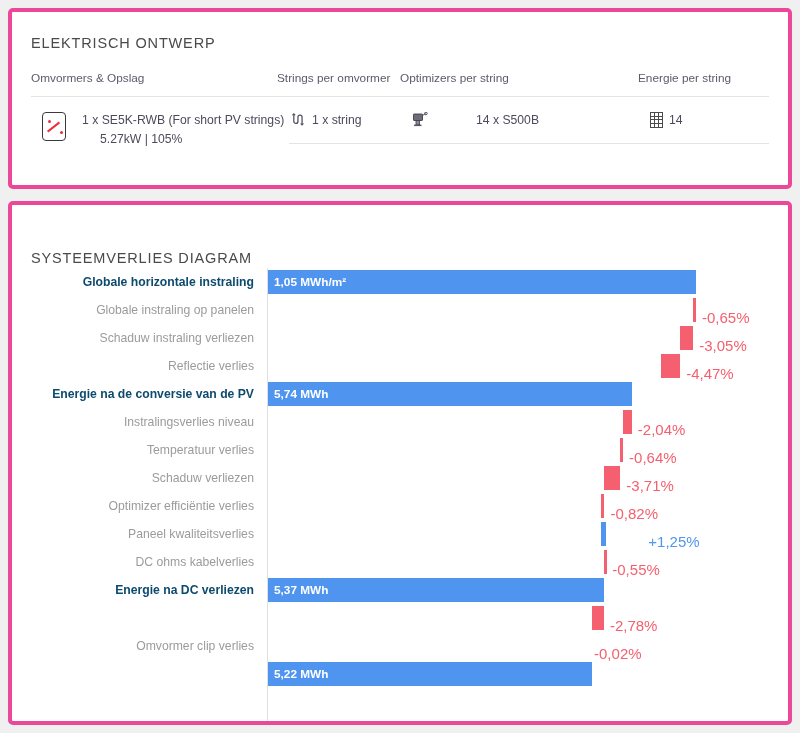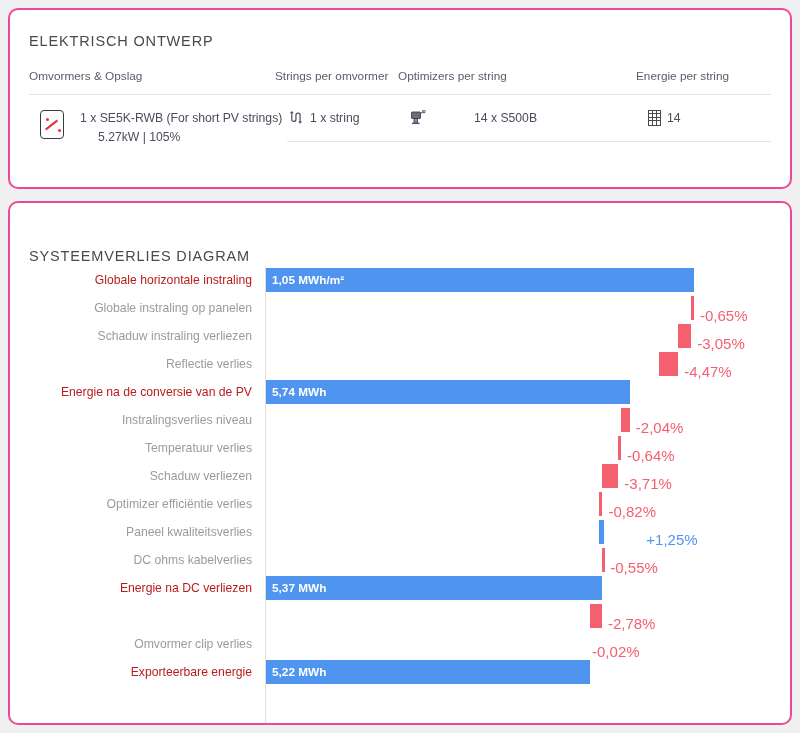--- a/index.html
+++ b/index.html
@@ -7,22 +7,22 @@
     margin: 0; padding: 0;
     background: #f0f0f0;
     width: 800px; height: 733px;
     font-family: "Liberation Sans", sans-serif;
     -webkit-font-smoothing: antialiased;
   }
   .page { width: 800px; height: 733px; position: relative; padding: 8px; }
 
   .card {
     background: #ffffff;
-    border: 2px solid #ec4899;
-    border-radius: 10px;
+    border: 4px solid #ec4899;
+    border-radius: 5px;
     position: absolute;
     left: 8px; right: 8px;
   }
   #electrical-card { top: 8px; height: 181px; }
   #loss-card { top: 201px; height: 524px; }
 
   .card-title {
     font-size: 14.5px;
     letter-spacing: 0.85px;
     color: #4a4a4a;
@@ -102,21 +102,21 @@
 
   
   #chart { position: absolute; top: 63px; left: 0; right: 0; bottom: 0; }
   .row { position: relative; height: 28px; }
   .row-label {
     position: absolute; right: calc(100% - 242px); top: 0;
     height: 28px; line-height: 28px;
     font-size: 12.2px; color: #9b9b9b;
     white-space: nowrap; text-align: right;
   }
-  .row.key .row-label { color: #b91c1c; font-weight: normal; }
+  .row.key .row-label { color: #0c4a6e; font-weight: bold; }
 
   .axis {
     position: absolute; left: 255px; top: 0; width: 1px;
     height: 100%; background: #e0e0e0;
   }
 
   .bar {
     position: absolute; top: 2px; height: 24px;
     border-radius: 0;
   }
@@ -265,21 +265,20 @@
           </div>
           <div class="row">
             <div class="bar neg" style="left: 580.039px; width: 11.8984px;"></div>
             <span class="bar-outer-label neg" style="left: 597.937px;">-2,78%</span>
           </div>
           <div class="row">
             <div class="row-label">Omvormer clip verlies</div>
             <span class="bar-outer-label neg" style="left: 582.039px;">-0,02%</span>
           </div>
           <div class="row key">
-            <div class="row-label">Exporteerbare energie</div>
             <div class="bar pos" style="left: 256px; width: 323.953px;">
               <span class="bar-inner-label">5,22 MWh</span>
             </div>
           </div>
         </div>
     </div>
   </div>
 
 </div>
 

